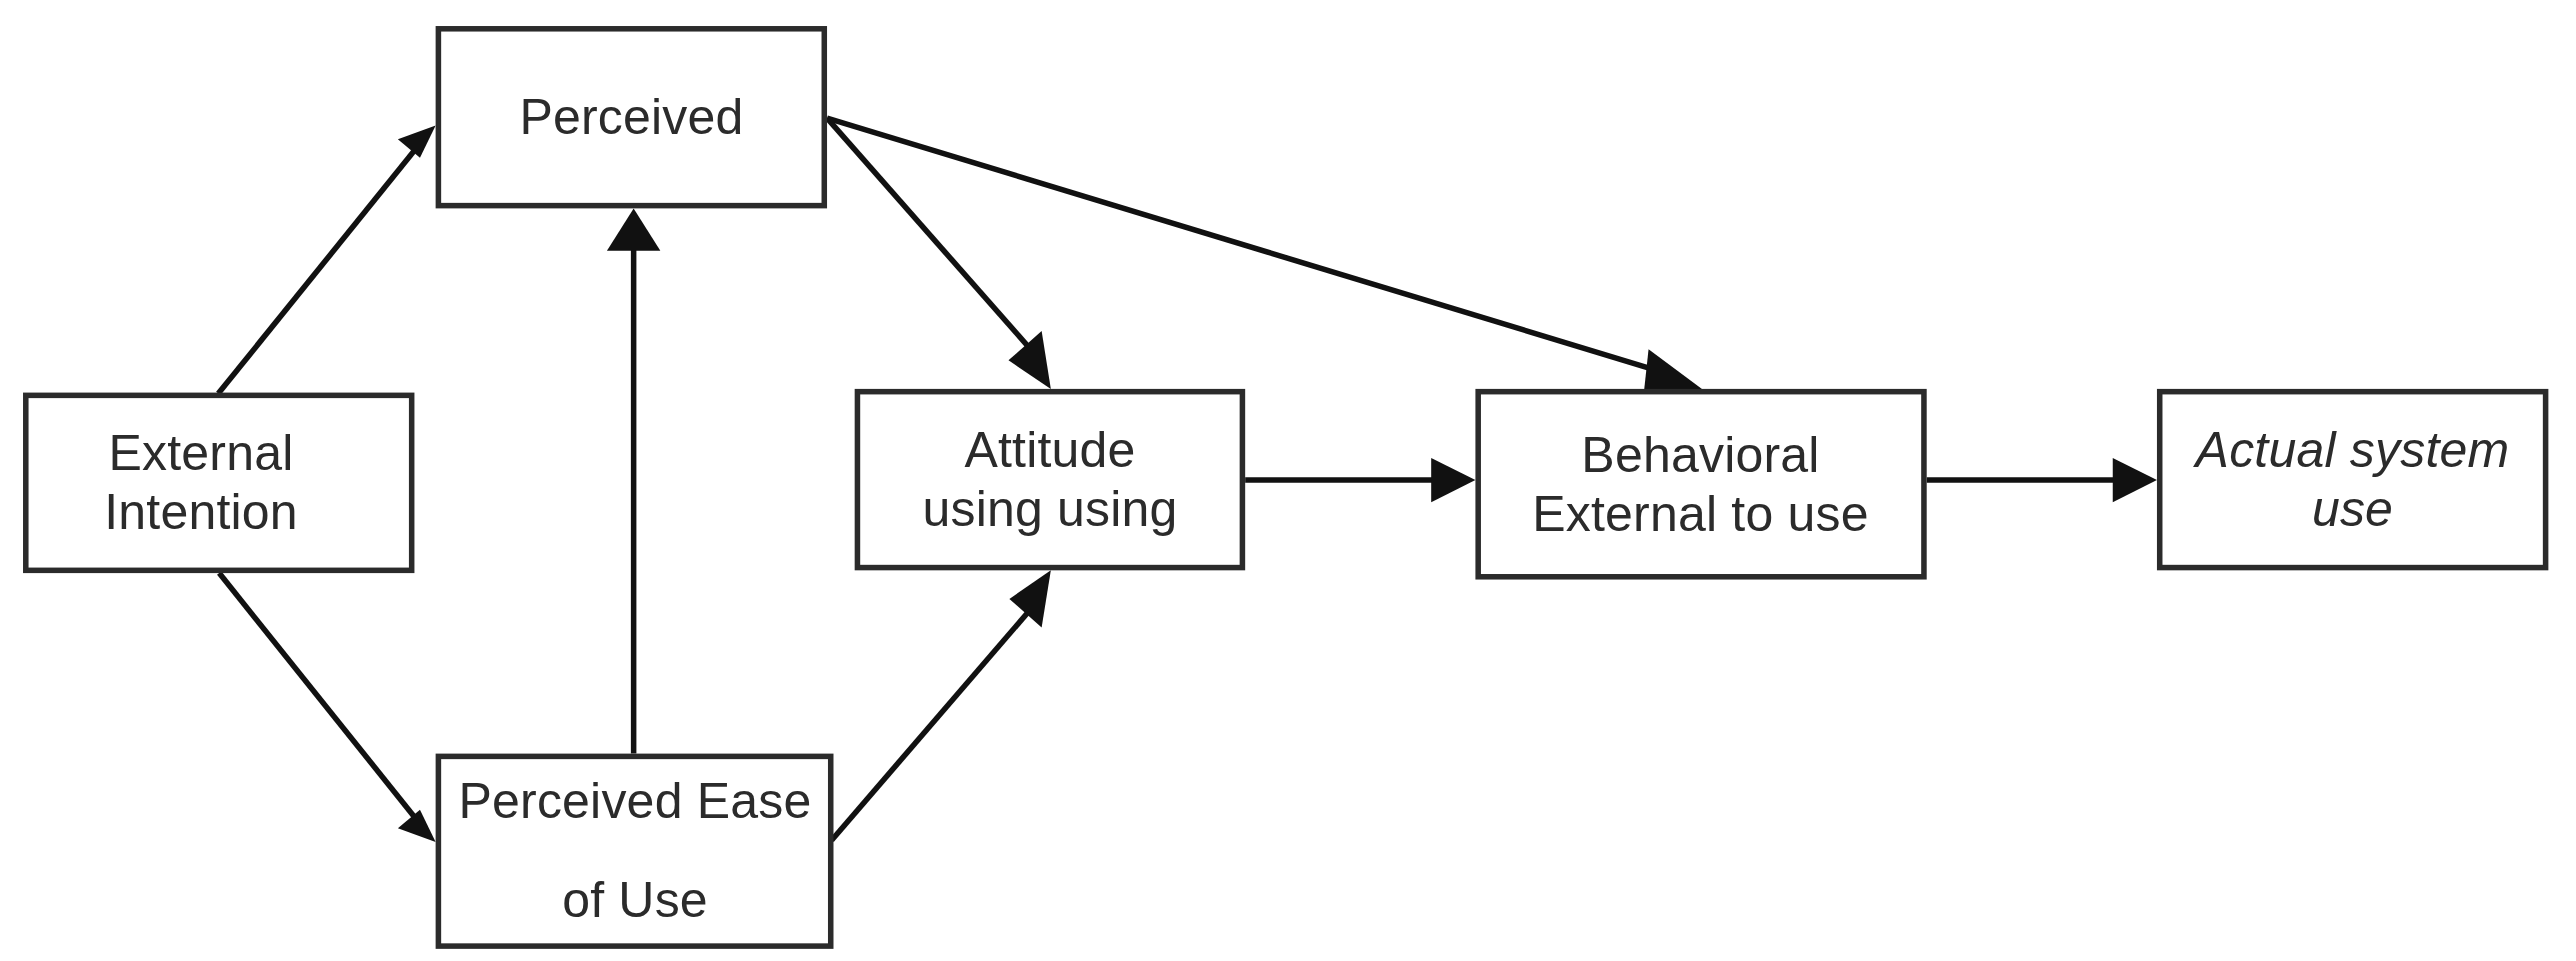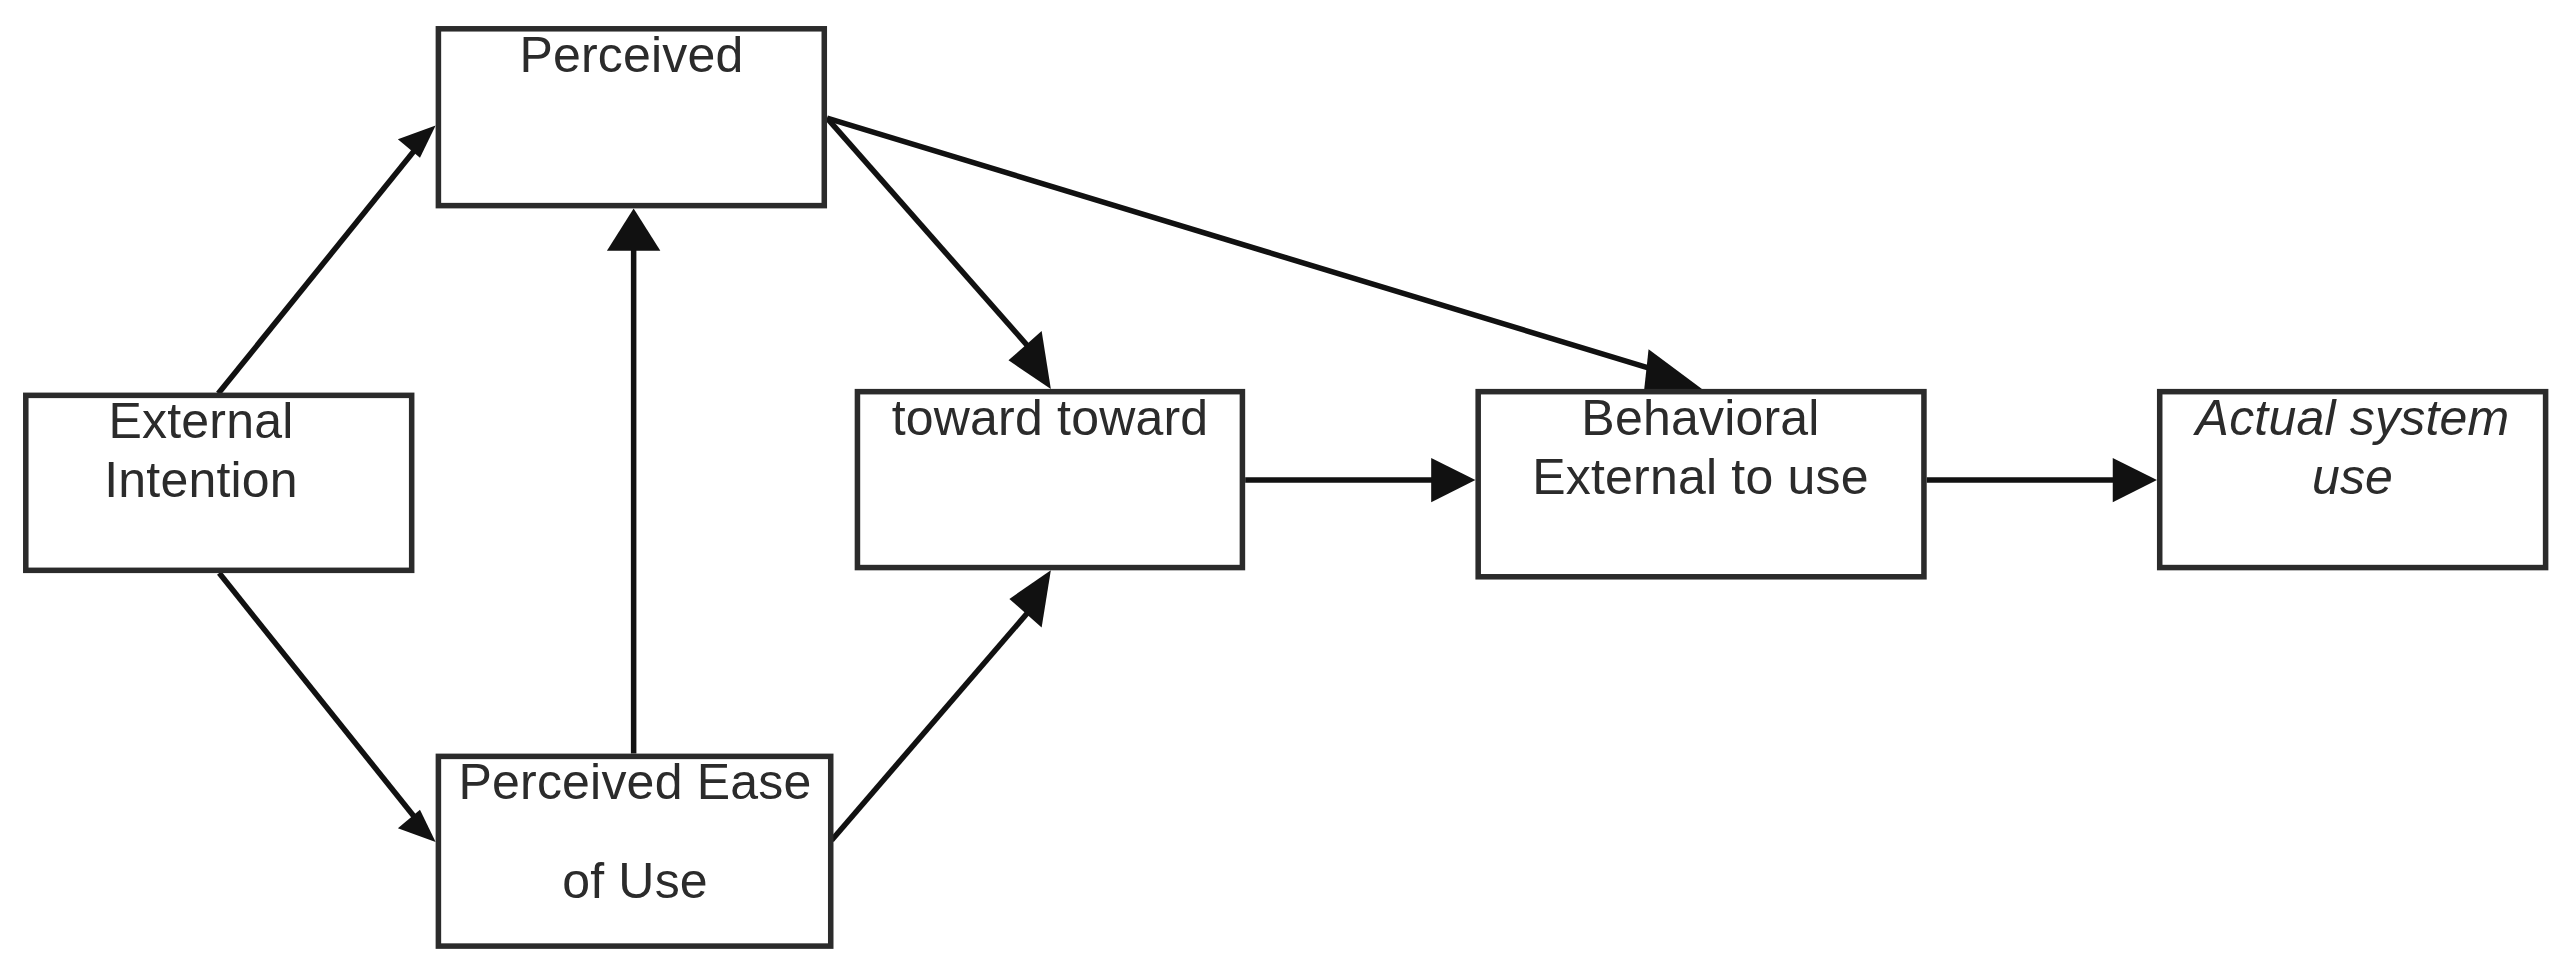--- a/index.html
+++ b/index.html
@@ -37,20 +37,21 @@
   }
   .edge-head {
     fill: #111111;
     stroke: none;
   }
   .node-label {
     position: absolute;
     display: flex;
     flex-direction: column;
     align-items: center;
+    justify-content: center;
     text-align: center;
     color: #2b2b2b;
     font-family: "Liberation Sans", sans-serif;
     font-size: 50px;
     line-height: 1.18;
     letter-spacing: 0.2px;
     white-space: pre;
     pointer-events: none;
   }
   .node-label .line {
@@ -127,21 +128,22 @@
   <div class="node-label" style="left:436px; top:26px; width:391px; height:182px;">
     <span class="line">Perceived</span>
   </div>
 
   <div class="node-label" style="left:436px; top:753px; width:398px; height:195px;gap:40px;">
     <span class="line">Perceived Ease</span>
     <span class="line">of Use</span>
   </div>
 
   <div class="node-label" style="left:855px; top:389px; width:390px; height:181px;">
-    <span class="line">toward toward</span>
+    <span class="line">Attitude</span>
+    <span class="line">using using</span>
   </div>
 
   <div class="node-label" style="left:1475px; top:389px; width:451px; height:191px;">
     <span class="line">Behavioral</span>
     <span class="line">External to use</span>
   </div>
 
   <div class="node-label" style="left:2157px; top:389px; width:391px; height:181px;font-style:italic;">
     <span class="line">Actual system</span>
     <span class="line">use</span>

